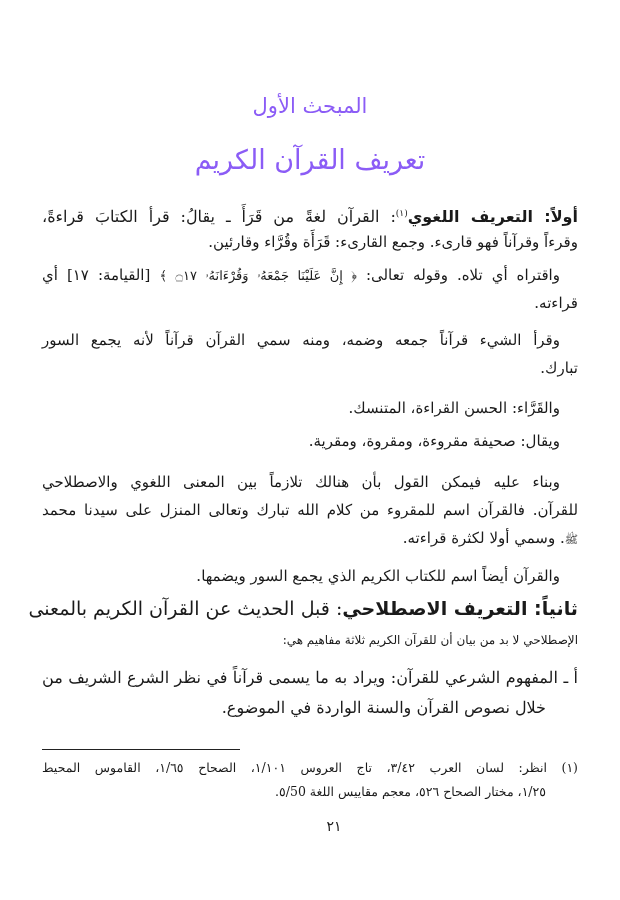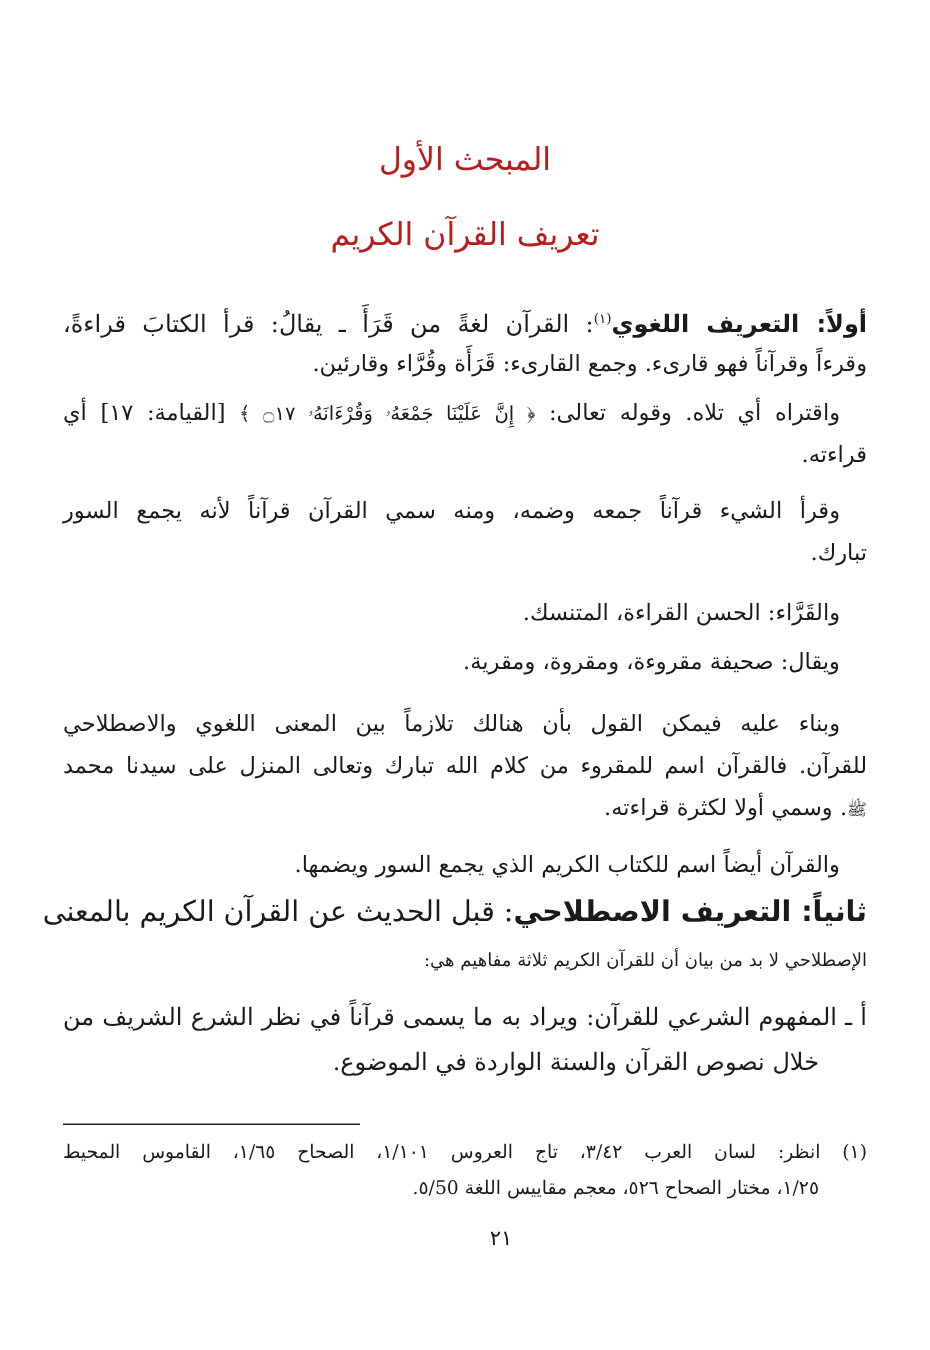--- a/index.html
+++ b/index.html
@@ -4,24 +4,24 @@
   <style>
     html, body { margin: 0; padding: 0; background: #ffffff; }
     body {
       width: 620px; height: 900px; position: relative; overflow: hidden;
       font-family: "DejaVu Serif", "Liberation Serif", serif;
       color: #1a1a1a;
     }
     .page { position: absolute; left: 0; top: 0; width: 620px; height: 900px; direction: rtl; }
     .heading {
       position: absolute; left: 0; width: 620px; text-align: center;
-      font-family: "DejaVu Sans", sans-serif; color: #b91c1c;
+      font-family: "DejaVu Sans", sans-serif; color: #8b5cf6;
     }
     .h1 { top: 94px; font-size: 21px; }
-    .h2 { top: 144px; font-size: 21px; }
+    .h2 { top: 144px; font-size: 27px; }
     .line {
       position: absolute; right: 42px; left: 42px;
       font-size: 15px; line-height: 20px; white-space: nowrap;
       text-align: justify; text-align-last: justify;
     }
     .line.short { text-align-last: right; }
     .line.indent { right: 60px; }
     .line.hang { right: 74px; }
     .bold { font-weight: bold; font-family: "DejaVu Sans", sans-serif; }
     sup { font-size: 9px; }

